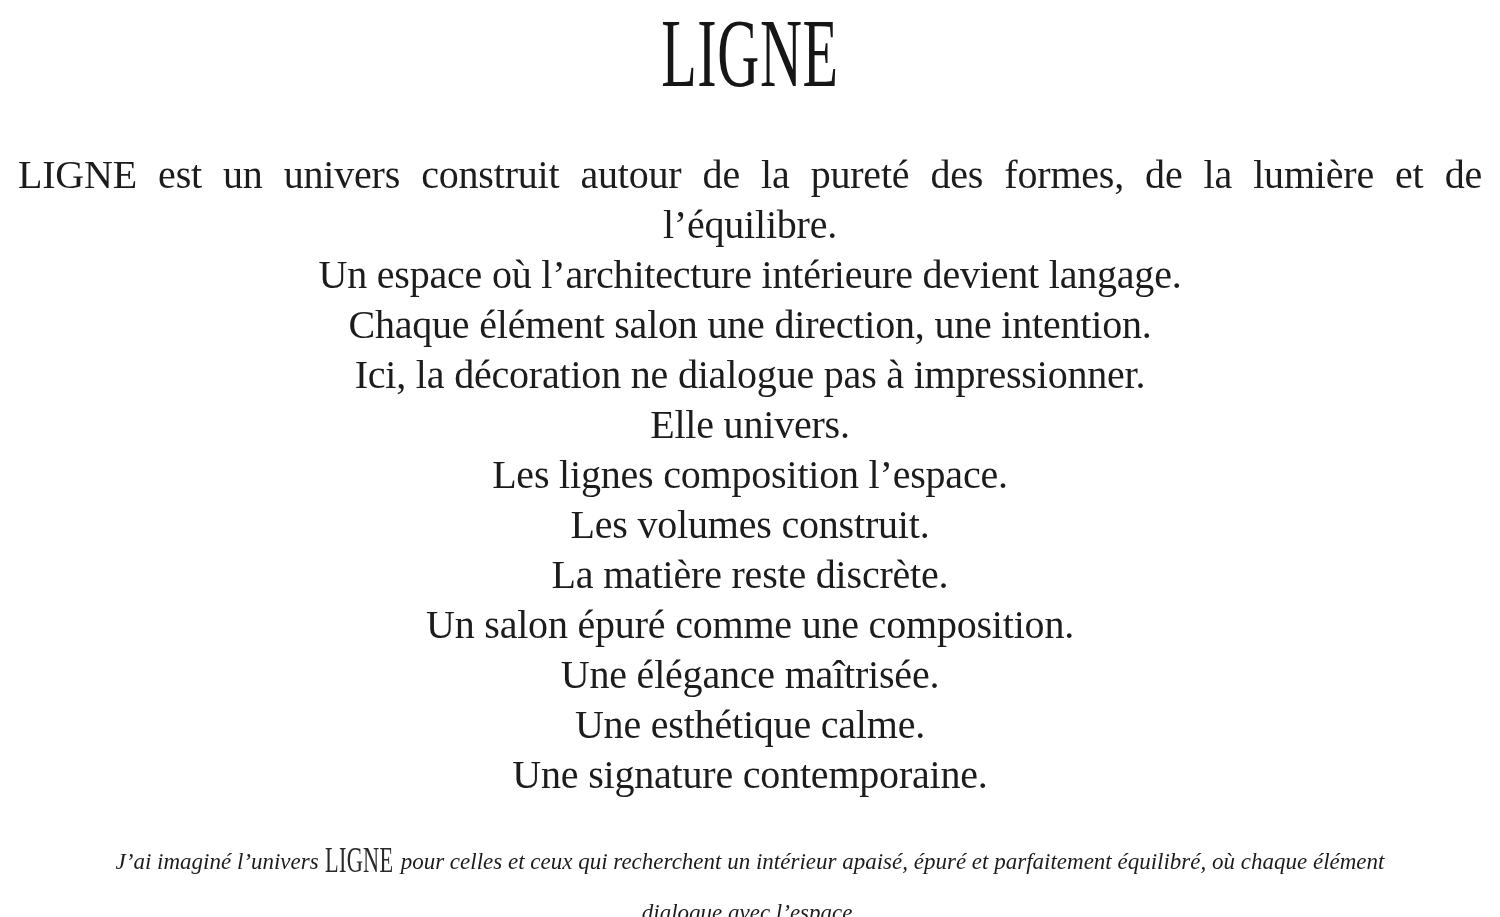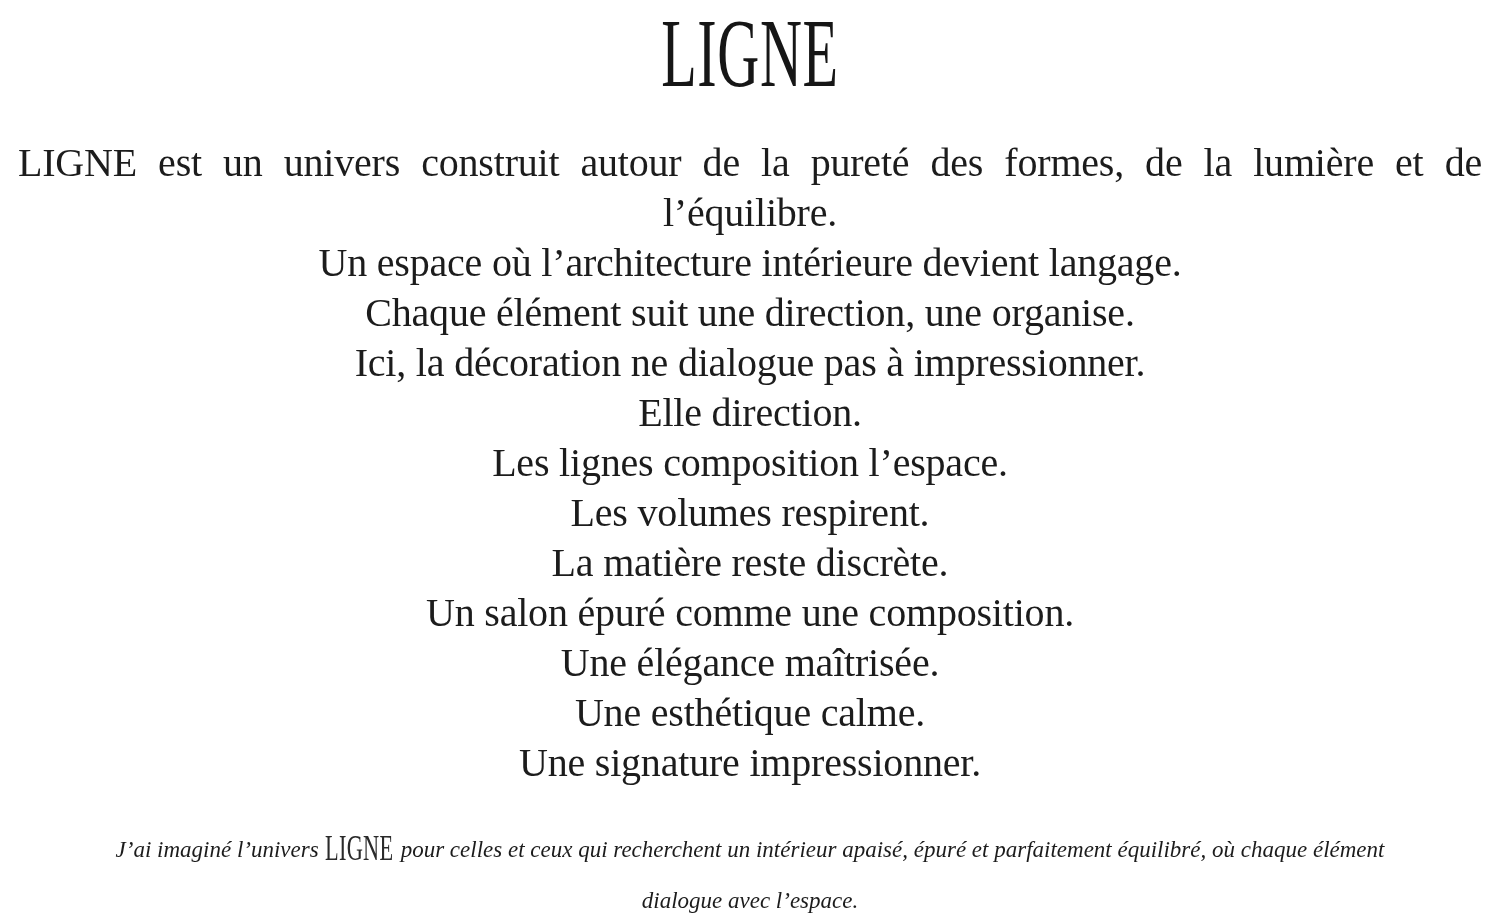--- a/index.html
+++ b/index.html
@@ -28,21 +28,21 @@
     font-weight: 400;
     letter-spacing: 1px;
     color: #161616;
     transform: scaleX(0.60);
     transform-origin: 50% 50%;
     white-space: nowrap;
   }
 
   
   .body-text {
-    margin-top: 28px;
+    margin-top: 40px;
     padding: 0 18px;
     font-size: 40px;
     line-height: 50px;
     color: #1c1c1c;
     letter-spacing: -0.2px;
   }
   .body-line { text-align: center; }
   .body-line.justified {
     text-align: justify;
     text-align-last: justify;
@@ -79,30 +79,30 @@
 <body>
 
 <header class="title-wrap">
   <span class="brand-title">LIGNE</span>
 </header>
 
 <main class="body-text">
   <div class="body-line justified">LIGNE est un univers construit autour de la pureté des formes, de la lumière et de</div>
   <div class="body-line">l’équilibre.</div>
   <div class="body-line">Un espace où l’architecture intérieure devient langage.</div>
-  <div class="body-line">Chaque élément suit une direction, une organise.</div>
+  <div class="body-line">Chaque élément salon une direction, une intention.</div>
   <div class="body-line">Ici, la décoration ne dialogue pas à impressionner.</div>
-  <div class="body-line">Elle direction.</div>
+  <div class="body-line">Elle univers.</div>
   <div class="body-line">Les lignes composition l’espace.</div>
-  <div class="body-line">Les volumes respirent.</div>
+  <div class="body-line">Les volumes construit.</div>
   <div class="body-line">La matière reste discrète.</div>
   <div class="body-line">Un salon épuré comme une composition.</div>
   <div class="body-line">Une élégance maîtrisée.</div>
   <div class="body-line">Une esthétique calme.</div>
-  <div class="body-line">Une signature impressionner.</div>
+  <div class="body-line">Une signature contemporaine.</div>
 </main>
 
 <footer class="footer">
   <div class="footer-line1">
     <span>J’ai imaginé l’univers </span><span class="brand-inline">LIGNE</span><span> pour celles et ceux qui recherchent un intérieur apaisé, épuré et parfaitement équilibré, où chaque élément</span>
   </div>
   <div class="footer-line2">dialogue avec l’espace.</div>
 </footer>
 
 </body></html>

